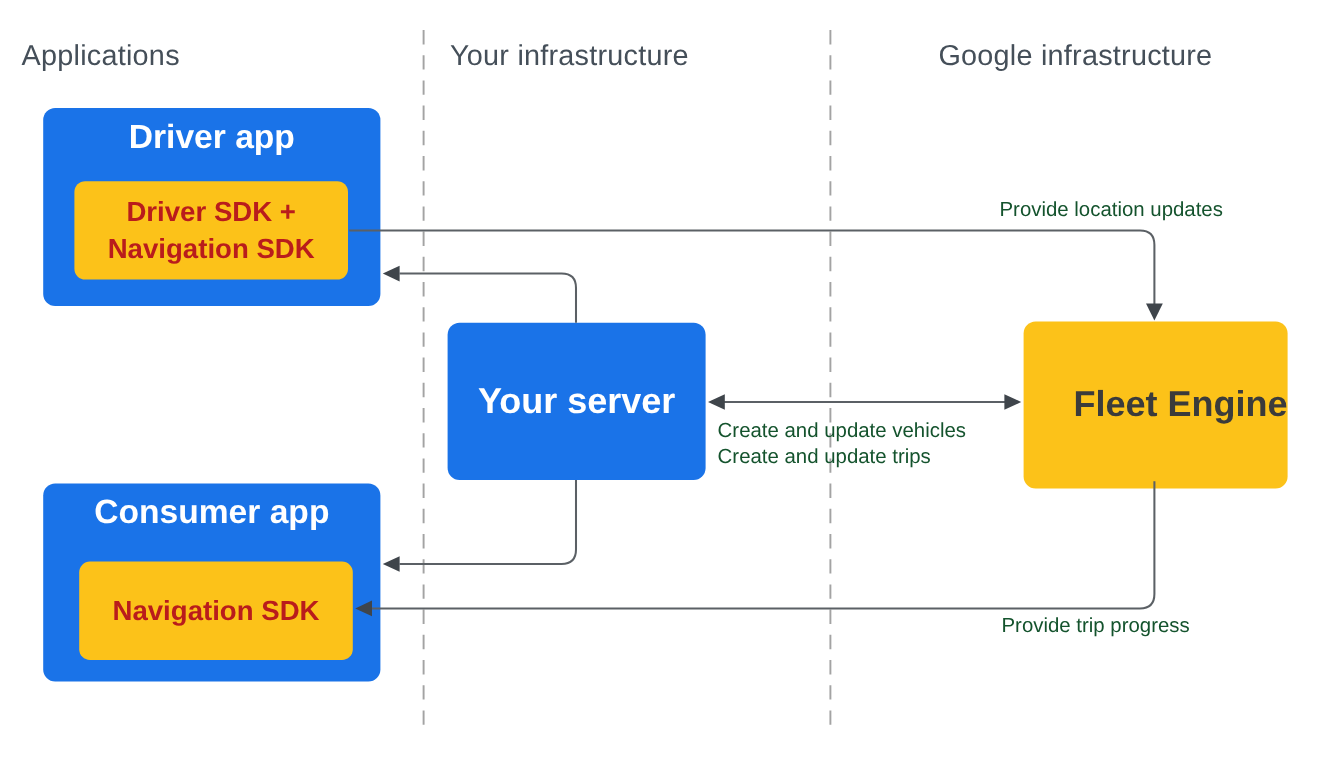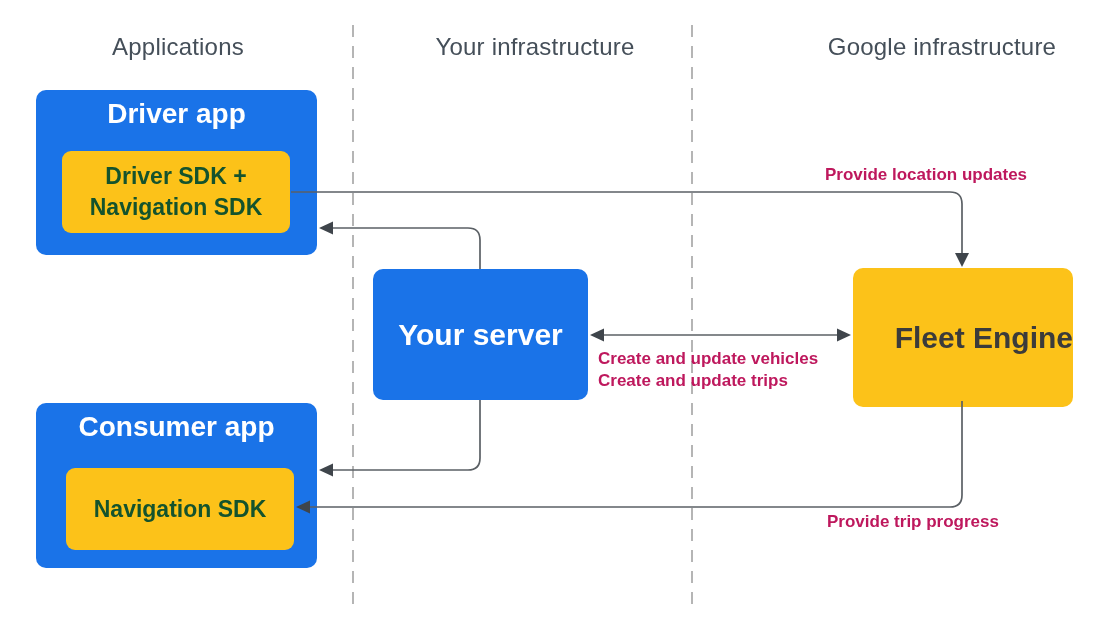--- a/index.html
+++ b/index.html
@@ -1,45 +1,45 @@
 <!DOCTYPE html>
 <html><head>
 <meta charset="utf-8">
 <style>
   html,body{margin:0;padding:0;background:#ffffff;}
   body{width:1103px;height:635px;position:relative;overflow:hidden;
        font-family:"Liberation Sans","DejaVu Sans",sans-serif;}
   .stage{position:absolute;inset:0;width:1103px;height:635px;}
 
-  .col-header{position:absolute;top:33px;width:320px;text-align:center;
+  .col-header{position:absolute;top:33px;width:320px;text-align:left;
       font-size:24px;font-weight:400;color:#454f59;letter-spacing:.2px;}
   #hdr-applications{left:18px;}
   #hdr-your-infra{left:375px;}
   #hdr-google-infra{left:782px;}
 
   .node{position:absolute;border-radius:10px;box-sizing:border-box;}
   .node.blue{background:#1a73e8;color:#ffffff;}
   .node.yellow{background:#fcc219;color:#3b3b3b;}
 
   #driver-app{left:36px;top:90px;width:281px;height:165px;}
   #consumer-app{left:36px;top:403px;width:281px;height:165px;}
   .app-title{margin-top:8px;text-align:center;font-size:28px;font-weight:700;}
   .sdk-box{position:absolute;left:26px;top:61px;width:228px;height:82px;
-      border-radius:9px;background:#fcc219;color:#14532d;
+      border-radius:9px;background:#fcc219;color:#b91c1c;
       display:flex;flex-direction:column;justify-content:center;align-items:center;}
   #consumer-app .sdk-box{left:30px;top:65px;}
   .sdk-line{font-size:23px;font-weight:700;line-height:31px;text-align:center;}
 
   #your-server{left:373px;top:269px;width:215px;height:131px;
       display:flex;align-items:center;justify-content:center;}
   #fleet-engine{left:853px;top:268px;width:220px;height:139px;
       display:flex;align-items:center;justify-content:flex-end;}
   .big-title{font-size:30px;font-weight:700;}
 
-  .edge-label{position:absolute;font-size:17px;font-weight:700;color:#be185d;
+  .edge-label{position:absolute;font-size:17px;font-weight:400;color:#14532d;
       line-height:22px;white-space:nowrap;}
   #lbl-location{left:776px;top:164px;width:300px;text-align:center;}
   #lbl-vehicles{left:598px;top:348px;}
   #lbl-trips{left:598px;top:370px;}
   #lbl-progress{left:763px;top:511px;width:300px;text-align:center;}
 
   svg.wires{position:absolute;inset:0;pointer-events:none;}
 </style>
 </head>
 <body>

